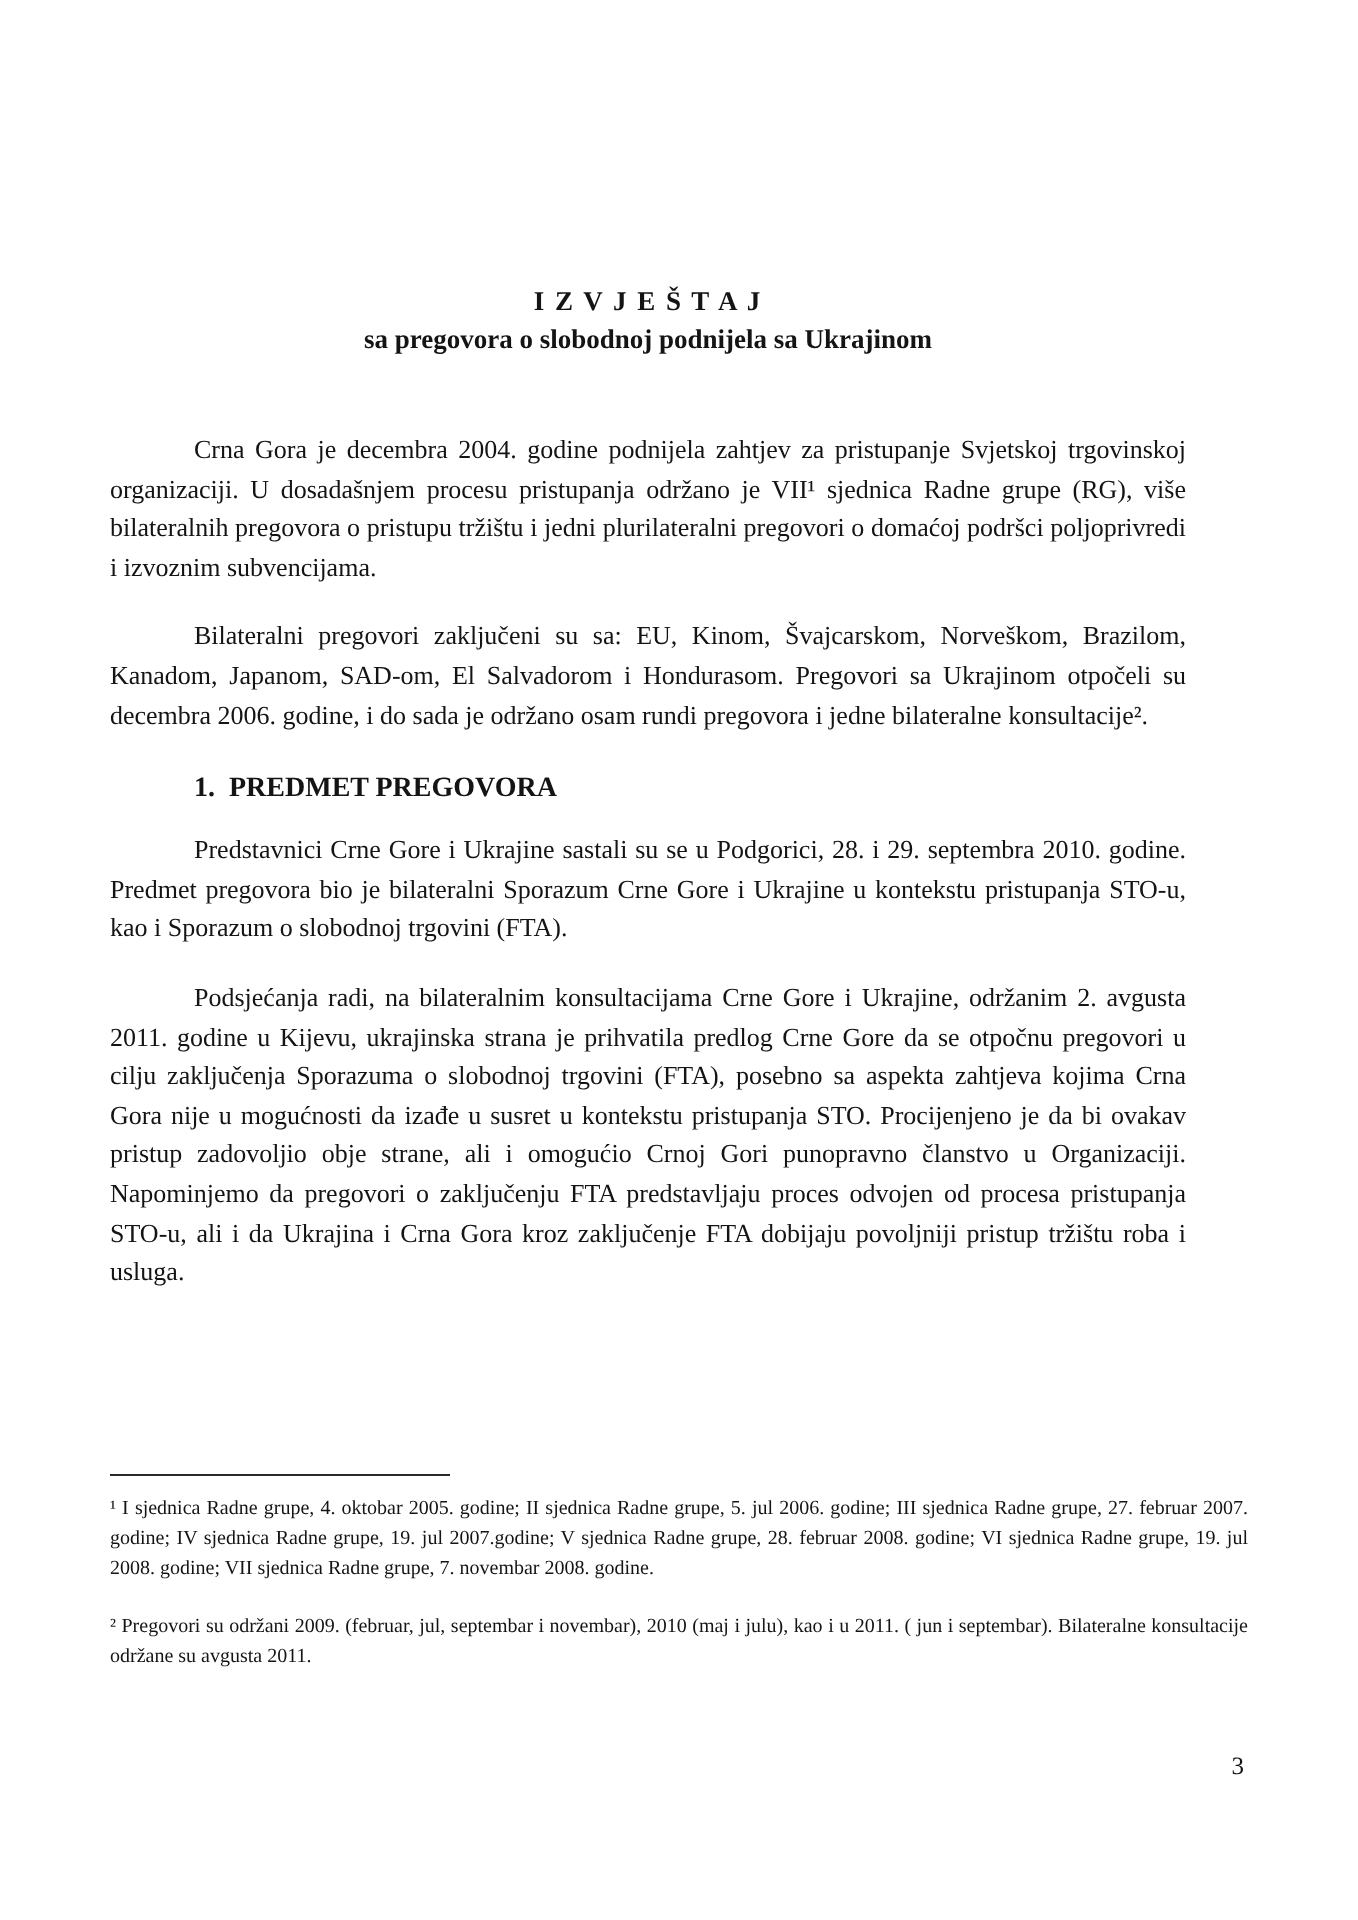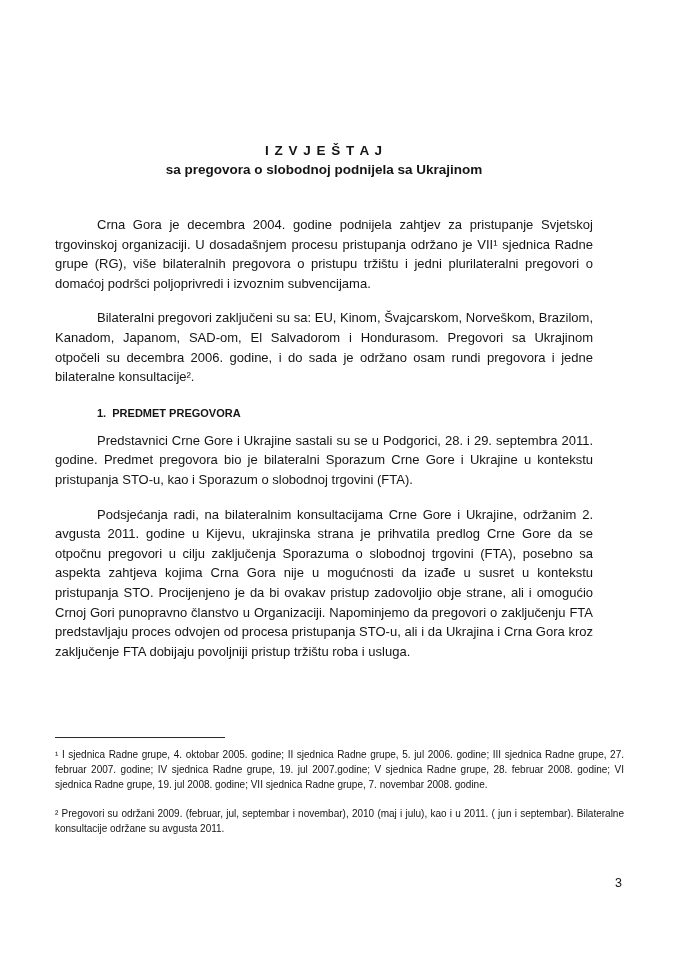--- a/index.html
+++ b/index.html
@@ -8,21 +8,21 @@
     background: #e8e8e8;
   }
   .page {
     position: relative;
     width: 679px;
     height: 960px;
     margin: 0 auto;
     background: #ffffff;
     box-sizing: border-box;
     padding: 142px 86px 0 55px;
-    font-family: Liberation Sans, sans-serif;
+    font-family: Liberation Serif, serif;
     color: #141414;
     overflow: hidden;
   }
   .title-block {
     text-align: center;
     font-weight: bold;
     font-size: 13.5px;
     line-height: 18px;
     margin-bottom: 36px;
   }
@@ -31,21 +31,21 @@
     margin-bottom: 1px;
   }
   .body-para {
     font-size: 13px;
     line-height: 19.6px;
     text-align: justify;
     text-indent: 42px;
     margin: 0 0 15px 0;
   }
   .section-heading {
-    font-size: 11px;
+    font-size: 14px;
     font-weight: bold;
     margin: 20px 0 12px 0;
     padding-left: 42px;
     white-space: pre-wrap;
   }
   .footnote-area {
     position: absolute;
     left: 55px;
     right: 55px;
     top: 737px;
@@ -77,21 +77,21 @@
     <div class="title-main">I Z V J E Š T A J</div>
     <div class="title-sub">sa pregovora o slobodnoj podnijela sa Ukrajinom</div>
   </div>
 
   <p class="body-para">Crna Gora je decembra 2004. godine podnijela zahtjev za pristupanje Svjetskoj trgovinskoj organizaciji. U dosadašnjem procesu pristupanja održano je VII¹ sjednica Radne grupe (RG), više bilateralnih pregovora o pristupu tržištu i jedni plurilateralni pregovori o domaćoj podršci poljoprivredi i izvoznim subvencijama.</p>
 
   <p class="body-para">Bilateralni pregovori zaključeni su sa: EU, Kinom, Švajcarskom, Norveškom, Brazilom, Kanadom, Japanom, SAD-om, El Salvadorom i Hondurasom. Pregovori sa Ukrajinom otpočeli su decembra 2006. godine, i do sada je održano osam rundi pregovora i jedne bilateralne konsultacije².</p>
 
   <div class="section-heading">1.  PREDMET PREGOVORA</div>
 
-  <p class="body-para">Predstavnici Crne Gore i Ukrajine sastali su se u Podgorici, 28. i 29. septembra 2011. godine. Predmet pregovora bio je bilateralni Sporazum Crne Gore i Ukrajine u kontekstu pristupanja STO-u, kao i Sporazum o slobodnoj trgovini (FTA).</p>
+  <p class="body-para">Predstavnici Crne Gore i Ukrajine sastali su se u Podgorici, 28. i 29. septembra 2010. godine. Predmet pregovora bio je bilateralni Sporazum Crne Gore i Ukrajine u kontekstu pristupanja STO-u, kao i Sporazum o slobodnoj trgovini (FTA).</p>
 
   <p class="body-para">Podsjećanja radi, na bilateralnim konsultacijama Crne Gore i Ukrajine, održanim 2. avgusta 2011. godine u Kijevu, ukrajinska strana je prihvatila predlog Crne Gore da se otpočnu pregovori u cilju zaključenja Sporazuma o slobodnoj trgovini (FTA), posebno sa aspekta zahtjeva kojima Crna Gora nije u mogućnosti da izađe u susret u kontekstu pristupanja STO. Procijenjeno je da bi ovakav pristup zadovoljio obje strane, ali i omogućio Crnoj Gori punopravno članstvo u Organizaciji. Napominjemo da pregovori o zaključenju FTA predstavljaju proces odvojen od procesa pristupanja STO-u, ali i da Ukrajina i Crna Gora kroz zaključenje FTA dobijaju povoljniji pristup tržištu roba i usluga.</p>
 
   <div class="footnote-area">
     <div class="footnote-rule"></div>
     <p class="footnote">¹ I sjednica Radne grupe, 4. oktobar 2005. godine; II sjednica Radne grupe, 5. jul 2006. godine; III sjednica Radne grupe, 27. februar 2007. godine; IV sjednica Radne grupe, 19. jul 2007.godine; V sjednica Radne grupe, 28. februar 2008. godine; VI sjednica Radne grupe, 19. jul 2008. godine; VII sjednica Radne grupe, 7. novembar 2008. godine.</p>
     <p class="footnote">² Pregovori su održani 2009. (februar, jul, septembar i novembar), 2010 (maj i julu), kao i u 2011. ( jun i septembar). Bilateralne konsultacije održane su avgusta 2011.</p>
   </div>
 
   <div class="page-number">3</div>

